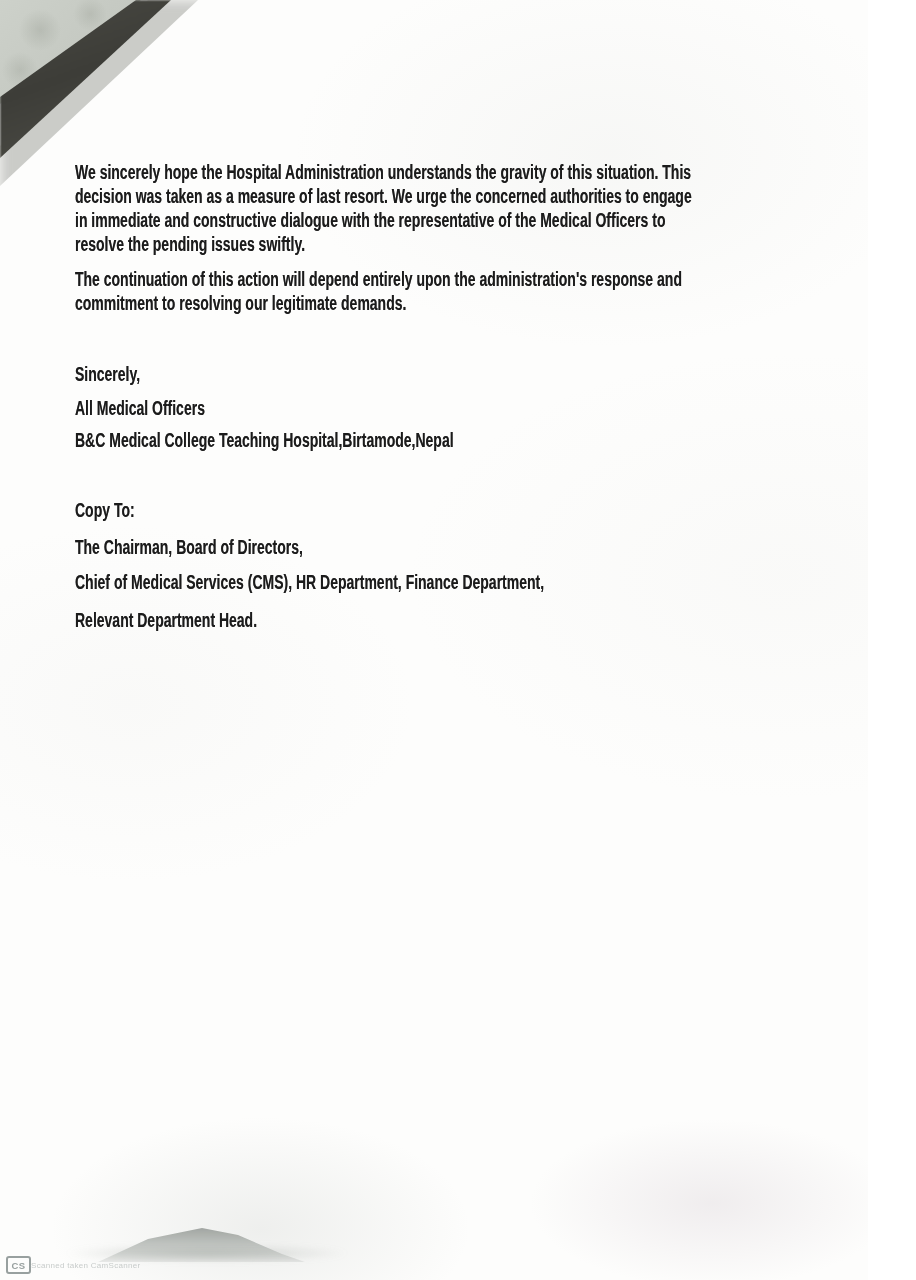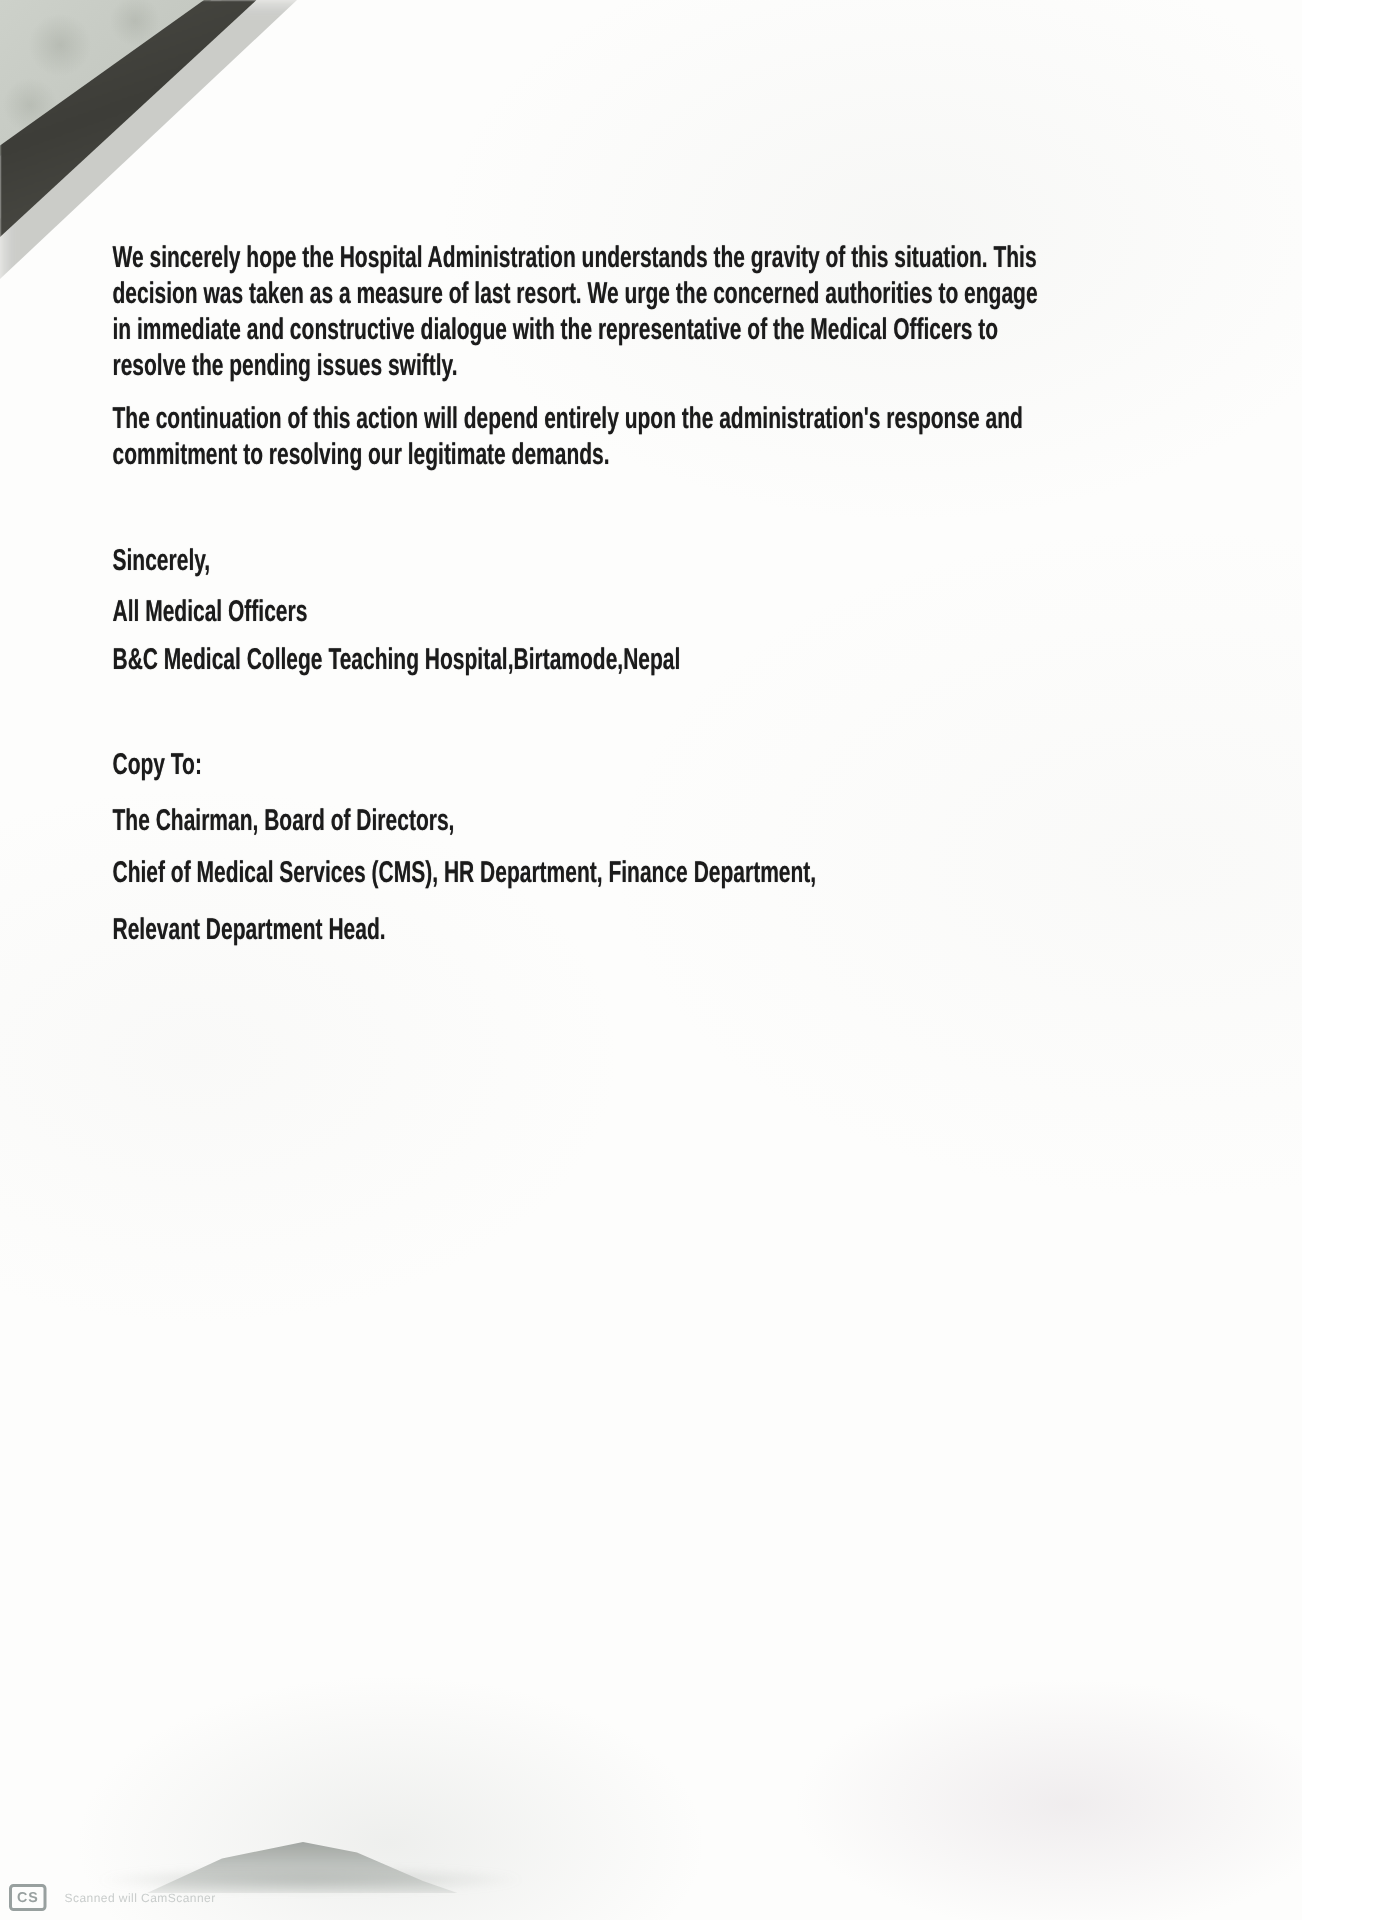--- a/index.html
+++ b/index.html
@@ -101,21 +101,21 @@
     filter: blur(2.2px);
     pointer-events: none;
   }
 
   
   .scan-footer {
     position: absolute;
     left: 6px; top: 1256px;
     display: flex;
     align-items: center;
-    gap: 12px;
+    gap: 0;
   }
   .cs-badge {
     display: flex;
     align-items: center;
     justify-content: center;
     width: 21px; height: 14px;
     border: 2px solid #98a09f;
     border-radius: 3px;
     color: #98a09f;
     font-size: 9.5px;
@@ -163,16 +163,16 @@
     <div class="line copy-cms">Chief of Medical Services (CMS), HR Department, Finance Department,</div>
     <div class="line copy-relevant">Relevant Department Head.</div>
 
   </div>
 
   <div class="smudge-streak"></div>
   <div class="smudge-hill"></div>
 
   <div class="scan-footer">
     <span class="cs-badge">CS</span>
-    <span class="cs-caption">Scanned will CamScanner</span>
+    <span class="cs-caption">Scanned taken CamScanner</span>
   </div>
 
 </div>
 
 </body></html>

